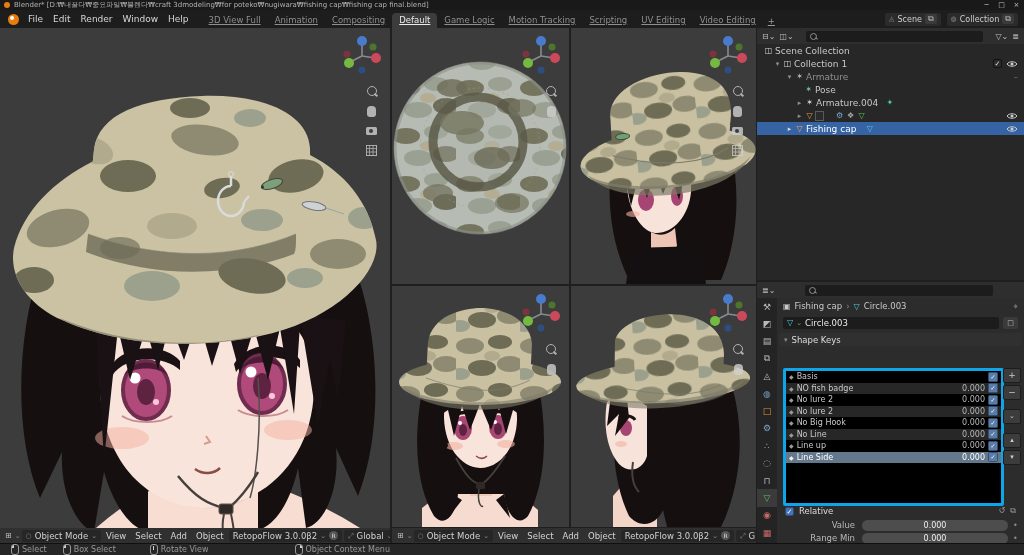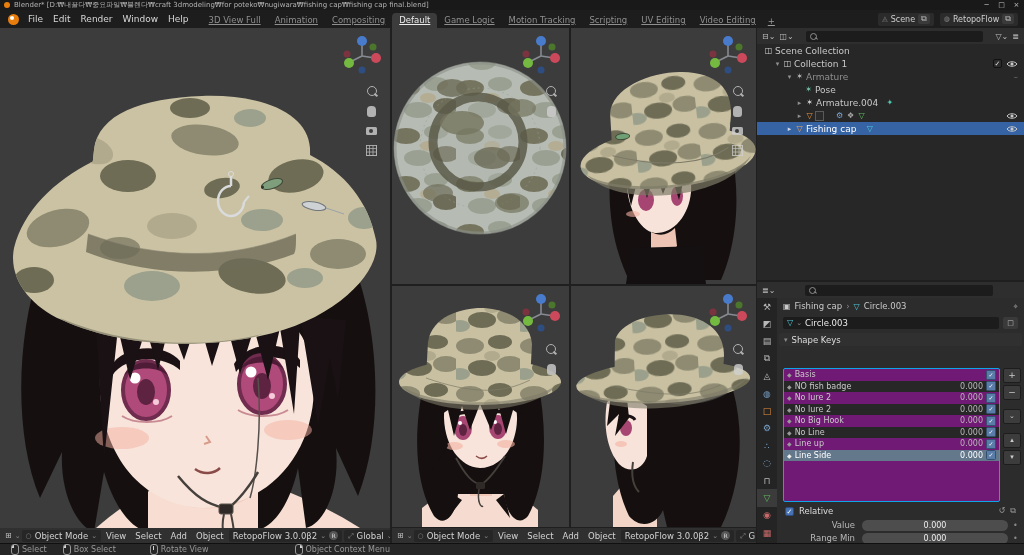--- a/index.html
+++ b/index.html
@@ -85,21 +85,21 @@
   #props{left:757px;top:282px;width:267px;height:261px;background:#2c2c2c;overflow:hidden;}
   #prop-tabs{position:absolute;left:0;top:16px;width:20px;bottom:0;background:#242424;}
   .ptab{height:17.4px;display:flex;align-items:center;justify-content:center;font-size:9px;}
   .ptab.active{background:#3b3b3b;}
   #prop-content{position:absolute;left:20px;top:16px;right:0;bottom:0;}
   .crumb-row{height:16px;display:flex;align-items:center;gap:4px;padding:0 6px;font-size:8.5px;color:#c9c9c9;}
   .db-row{height:17px;display:flex;align-items:center;gap:4px;padding:0 6px;}
   .db-field{flex:1;height:12px;background:#1c1c1c;border-radius:2px;display:flex;align-items:center;gap:3px;padding:0 4px;font-size:8.5px;color:#e8e8e8;}
   .db-btn{width:15px;height:12px;background:#3a3a3a;border-radius:2px;color:#c0c0c0;font-size:7px;text-align:center;line-height:12px;}
   .sect-row{height:13px;background:#303030;border-radius:2px;margin:2px 2px 0 2px;display:flex;align-items:center;gap:4px;padding:0 5px;font-size:8.5px;color:#dedede;}
-  #sk-list{position:absolute;left:6px;top:70px;width:215px;height:132px;background:#701a75;border:1px solid #0ea5e9;border-radius:2px;overflow:hidden;}
+  #sk-list{position:absolute;left:6px;top:70px;width:215px;height:132px;background:#000000;border:3px solid #0ea5e9;border-radius:2px;overflow:hidden;}
   .sk-row{height:11.5px;display:flex;align-items:center;gap:3px;padding:0 3px;font-size:8px;color:#c9c9c9;}
   .sk-row:nth-child(even){background:#272727;}
   .sk-row.sel{background:#64788c;color:#fff;justify-content:flex-end;}
   .sk-row.sel .sk-val{color:#fff;}
   .sk-ico{font-size:6px;color:#9a9a9a;flex:none;}
   .sk-name{flex:1;overflow:hidden;white-space:nowrap;}
   .sk-val{width:36px;text-align:right;color:#b9b9b9;}
   .cbl{width:8px;height:8px;font-size:6px;line-height:8px;background:#5a7ca8;border:1px solid #33506f;border-radius:1.5px;color:#fff;text-align:center;flex:none;}
   #sk-btns{position:absolute;right:4px;top:70px;width:17px;display:flex;flex-direction:column;gap:2px;}
   .skb{width:16px;height:13px;background:#3c3c3c;border:1px solid #1d1d1d;border-radius:2px;color:#ccc;font-size:9px;line-height:12px;text-align:center;}
@@ -195,21 +195,21 @@
       <span class="wtab plus">+</span>
     </div>
     <div id="mb-right">
       <span class="pillsel">
         <span class="carr">◬</span>
         <span>Scene</span>
         <span class="mini">⧉</span>
       </span>
       <span class="pillsel">
         <span class="carr">◍</span>
-        <span>RetopoFlow</span>
+        <span>Collection</span>
         <span class="mini">⧉</span>
       </span>
     </div>
   </div>
 
   <div id="vp-main" class="viewport">
     <svg class="vp-art" viewBox="0 0 390 500">
       <path d="M96,500 C140,462 175,448 207,447 C248,446 310,468 360,500 Z" fill="#f7ddd2"></path>
       <path d="M174,425 L174,468 C174,484 240,486 254,464 L254,420 C228,444 196,444 174,425 Z" fill="#f3cdbf"></path>
       <path d="M174,425 C195,447 232,446 254,420 L254,436 C228,456 196,456 174,440 Z" fill="#e7b2a3"></path>

